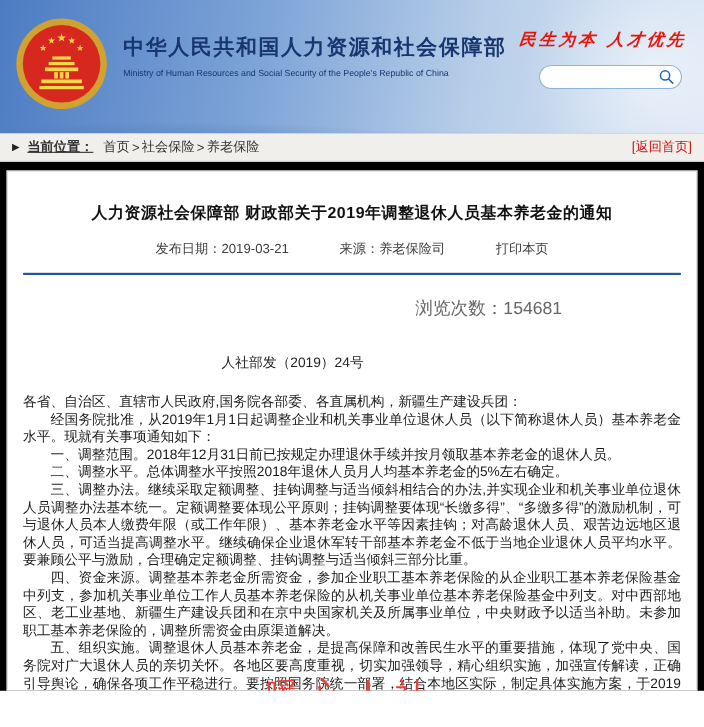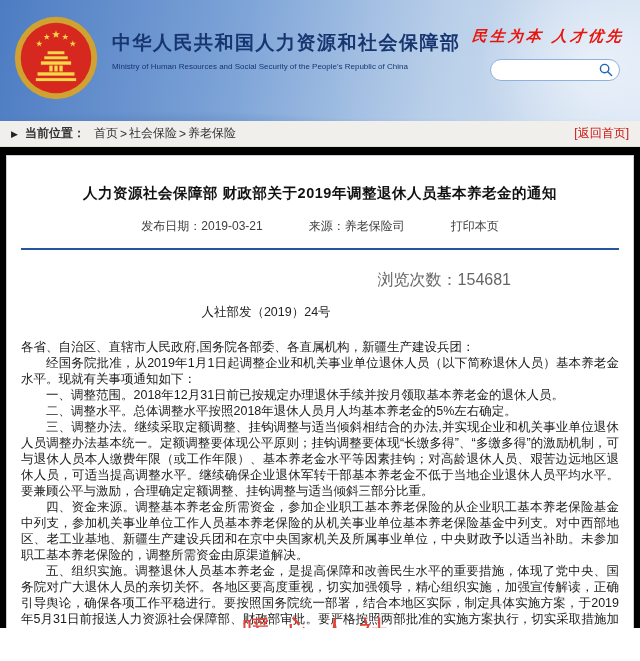--- a/index.html
+++ b/index.html
@@ -26,34 +26,34 @@
     transform:skewX(-6deg); white-space:nowrap; }
   .search { position:absolute; right:20px; top:59px; width:130px; height:22px; background:#fff;
     border:1px solid #8fb2dc; border-radius:12px; display:flex; align-items:center; padding:0 6px 0 10px; }
   .search input { flex:1; min-width:0; border:none; outline:none; background:transparent; font-size:11px; color:#333; }
   .search-btn { display:flex; align-items:center; cursor:pointer; }
 
   
   .crumbbar { height:26px; background:#f1efec; border-bottom:1px solid #e2e0dd; display:flex;
     align-items:center; padding:0 11px; font-size:12px; color:#333; }
   .tri { font-size:9px; color:#222; margin-right:7px; }
-  .loc { font-weight:bold; margin-right:9px; }
+  .loc { font-weight:bold; margin-right:9px;text-decoration:underline; }
   .crumb { color:#333; text-decoration:none; cursor:pointer; }
   .sep { margin:0 2px; color:#333; }
   .back { margin-left:auto; color:#cc1410; text-decoration:none; cursor:pointer; font-size:12px; }
 
   
   .content { margin:8px 6px 0; min-height:527px; background:#fff; border:1px solid #cfcfcf; border-bottom:none; padding:0 14px 10px; }
   .title { margin-top:28px; text-align:center; font-size:14.5px; font-weight:bold; color:#111; letter-spacing:.5px; }
   .meta { margin-top:15px; display:flex; justify-content:center; gap:46px; font-size:12px; color:#404040; }
   .meta .print { cursor:pointer; }
   .rule { margin-top:13px; height:2px; background:#24569f; }
   .printarea { padding-right:108px; }
   .views { margin-top:20px; text-align:right; font-size:16px; color:#666; }
-  .docnum { margin-top:13px; text-align:center; font-size:12.5px; color:#222; }
+  .docnum { margin-top:31px; text-align:center; font-size:12.5px; color:#222; }
   .body { margin-top:18px; font-size:12.5px; line-height:16px; color:#1a1a1a; text-align:justify; }
   .body p { margin:0; }
   .body p.ind { text-indent:2em; }
   .watermark { position:absolute; top:612px; left:50%; transform:translateX(-50%); color:#e0443a;
     font-size:30px; letter-spacing:9px; white-space:nowrap; font-family:"DejaVu Serif","Liberation Serif",serif; }
 </style>
 </head>
 <body>
 
 <div class="page">

